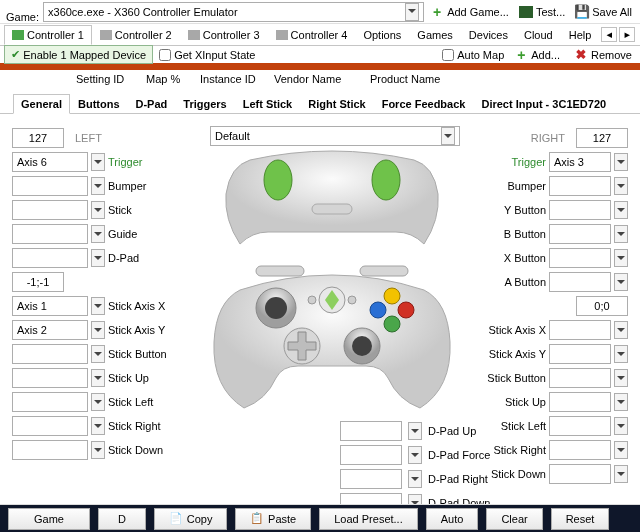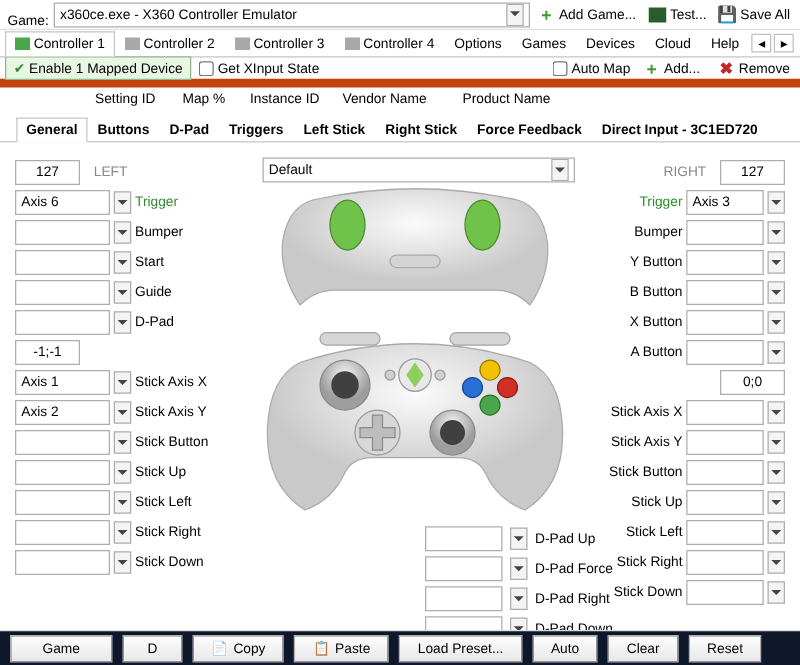--- a/index.html
+++ b/index.html
@@ -211,21 +211,21 @@
         <span class="maplbl glabel on">Trigger</span>
       </div>
     <div class="row">
         <div class="combo"></div>
         <span class="dd"></span>
         <span class="maplbl">Bumper</span>
       </div>
     <div class="row">
         <div class="combo"></div>
         <span class="dd"></span>
-        <span class="maplbl">Start</span>
+        <span class="maplbl">Stick</span>
       </div>
     <div class="row">
         <div class="combo"></div>
         <span class="dd"></span>
         <span class="maplbl">Guide</span>
       </div>
     <div class="row">
         <div class="combo"></div>
         <span class="dd"></span>
         <span class="maplbl">D-Pad</span>

